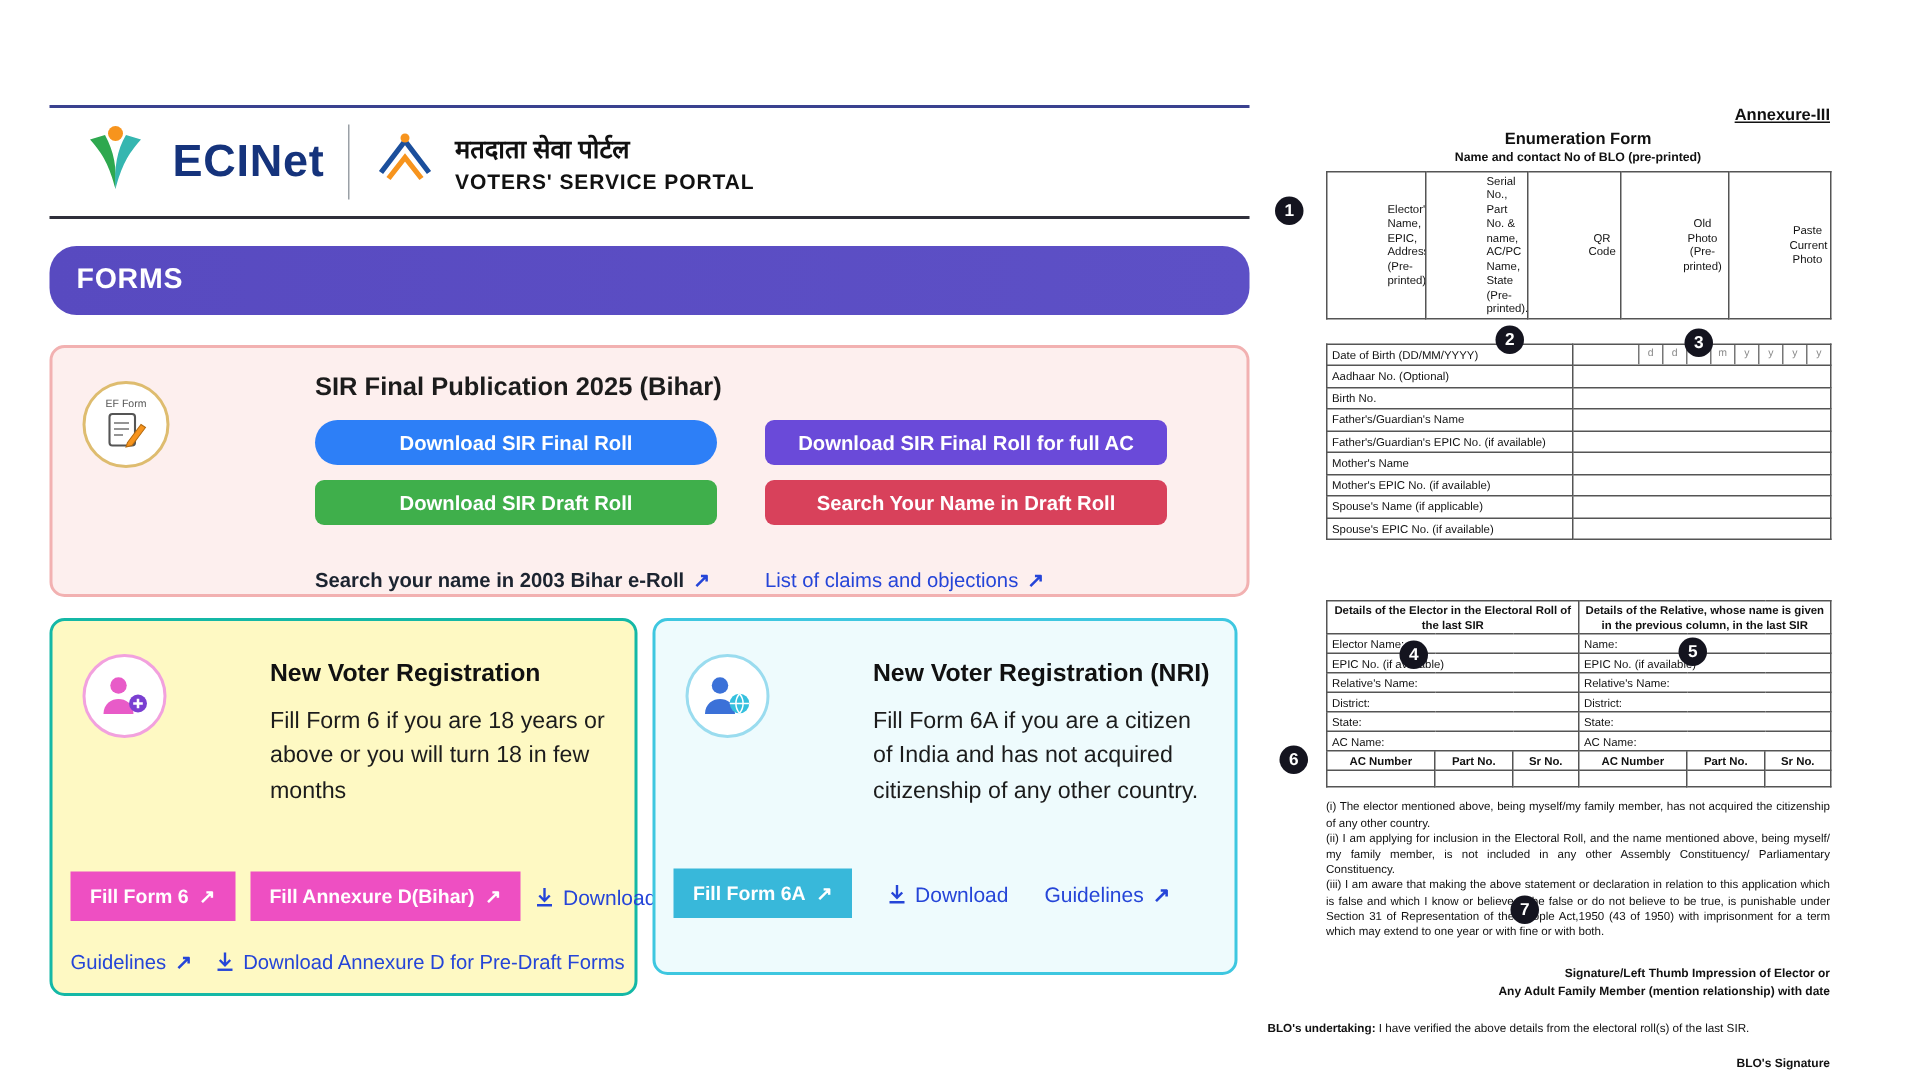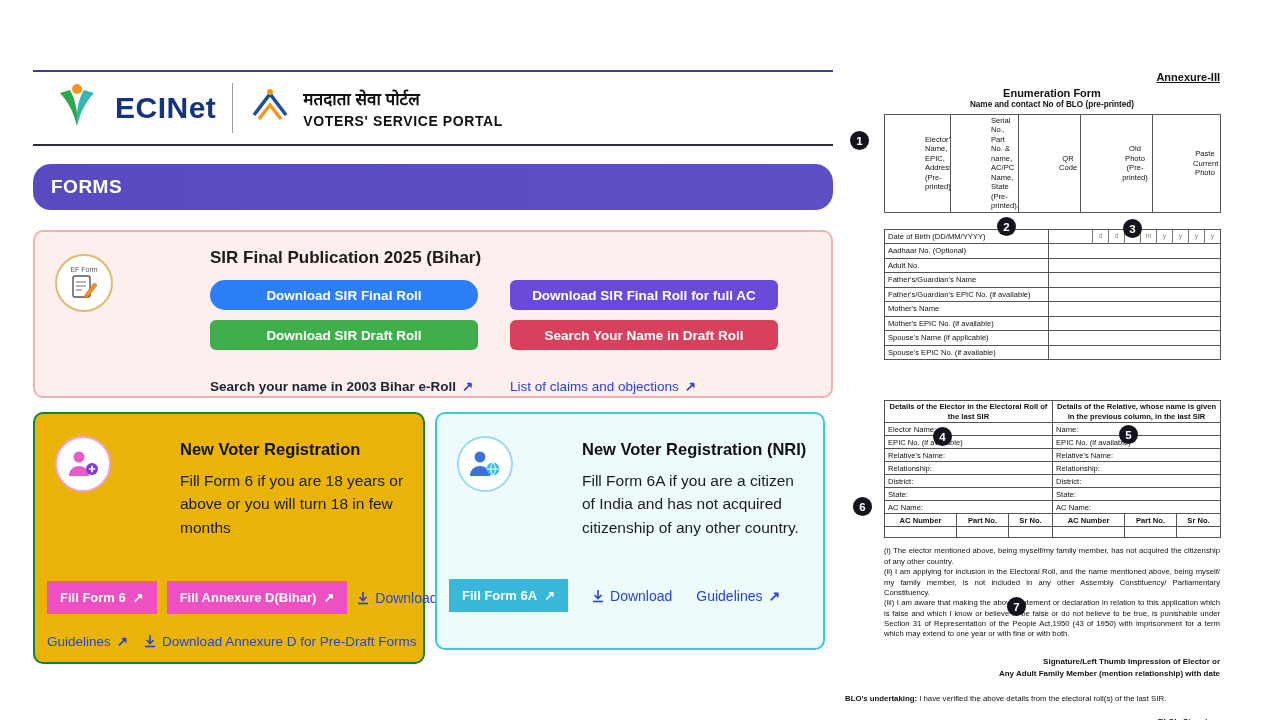--- a/index.html
+++ b/index.html
@@ -30,21 +30,21 @@
   .btn-green { background:#3faf4b; } .btn-red { background:#d8415b; }
   .links-grid { display:grid; grid-template-columns:268px 268px; gap:0 32px; margin-top:28px; }
   .dark-link { color:#1c2430; font-size:13.5px; font-weight:bold; display:inline-flex; gap:6px; align-items:center; cursor:pointer; }
   .blue-link { color:#2545d8; font-size:13.5px; display:inline-flex; gap:6px; align-items:center; cursor:pointer; }
   .arrow { color:#2545d8; font-weight:bold; }
   .btn-grid .arrow, .pill .arrow { color:#fff; }
 
   
   .cards-row { display:flex; gap:10px; margin-top:14px; align-items:flex-start; }
   .reg-card { position:relative; border-radius:10px; }
-  .voter-card { width:392px; height:252px; background:#eab308; border:2px solid #15803d; }
+  .voter-card { width:392px; height:252px; background:#fef9c3; border:2px solid #14b8a6; }
   .nri-card { width:390px; height:238px; background:#eefbfd; border:2px solid #3ec7e0; }
   .circle-pink { border:2px solid #f2a1de; }
   .circle-cyan { border:2px solid #9adcef; }
   .card-title { margin:26px 14px 10px 145px; font-weight:bold; font-size:16.5px; color:#111; }
   .card-desc { margin:0 14px 0 145px; font-size:15.5px; line-height:1.5; color:#1c1c1c; }
   .card-actions { position:absolute; left:12px; display:flex; gap:10px; align-items:center; white-space:nowrap; }
   .pill { display:inline-flex; align-items:center; gap:7px; color:#fff; font-weight:bold; font-size:13px; border-radius:0; height:33px; padding:0 13px; cursor:pointer; }
   .pill-pink { background:#ee4fc2; } .pill-cyan { background:#38b8da; }
   .dl-link { color:#2545d8; font-size:14px; display:inline-flex; align-items:center; gap:6px; cursor:pointer; }
 
@@ -263,21 +263,21 @@
               <span class="dob-box">y</span>
               <span class="dob-box">y</span>
             </span>
           </td>
         </tr>
         <tr>
               <td>Aadhaar No. (Optional)</td>
               <td></td>
             </tr>
         <tr>
-              <td>Adult No.</td>
+              <td>Birth No.</td>
               <td></td>
             </tr>
         <tr>
               <td>Father's/Guardian's Name</td>
               <td></td>
             </tr>
         <tr>
               <td>Father's/Guardian's EPIC No. (if available)</td>
               <td></td>
             </tr>
@@ -320,24 +320,20 @@
             </tr>
         <tr>
               <td colspan="3">EPIC No. (if available)</td>
               <td colspan="3">EPIC No. (if available)</td>
             </tr>
         <tr>
               <td colspan="3">Relative's Name:</td>
               <td colspan="3">Relative's Name:</td>
             </tr>
         <tr>
-              <td colspan="3">Relationship:</td>
-              <td colspan="3">Relationship:</td>
-            </tr>
-        <tr>
               <td colspan="3">District:</td>
               <td colspan="3">District:</td>
             </tr>
         <tr>
               <td colspan="3">State:</td>
               <td colspan="3">State:</td>
             </tr>
         <tr>
               <td colspan="3">AC Name:</td>
               <td colspan="3">AC Name:</td>

